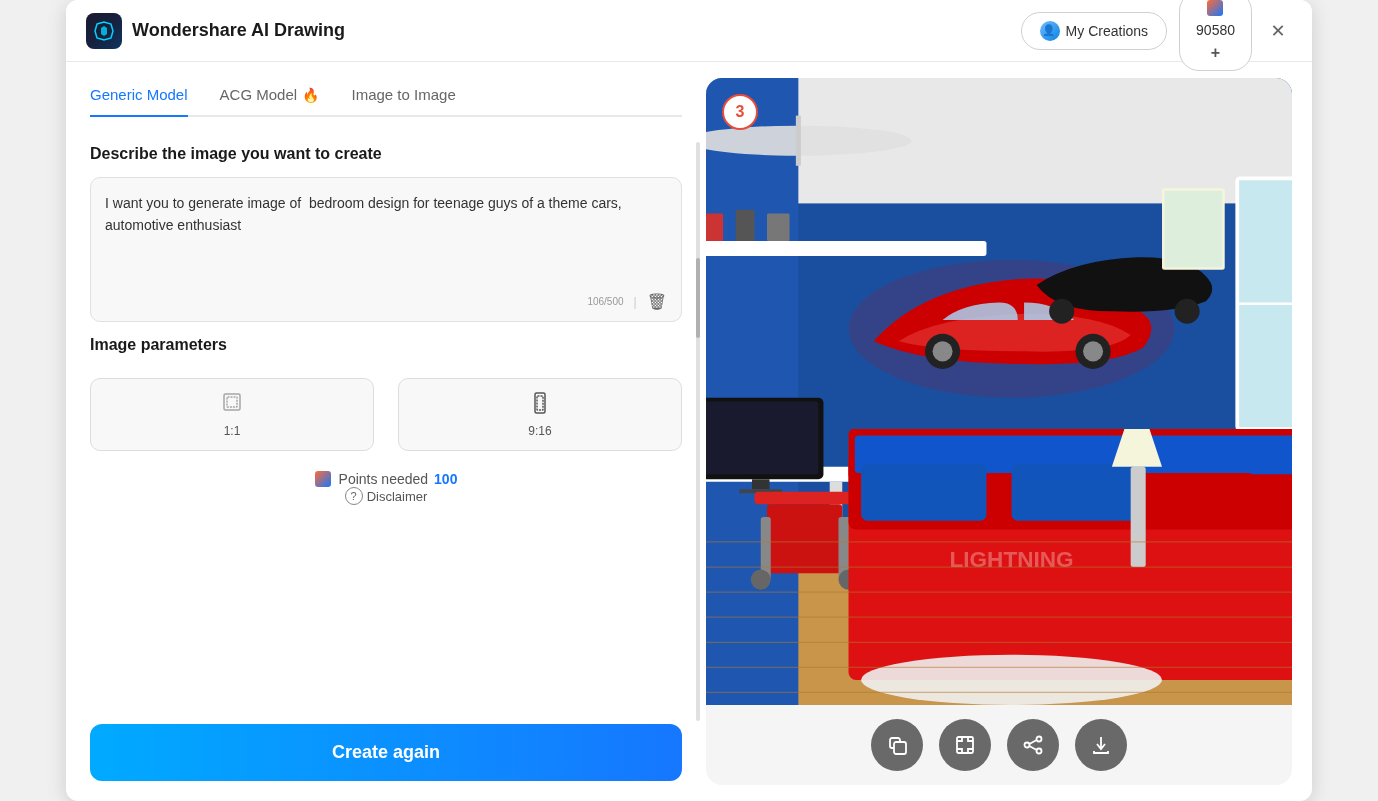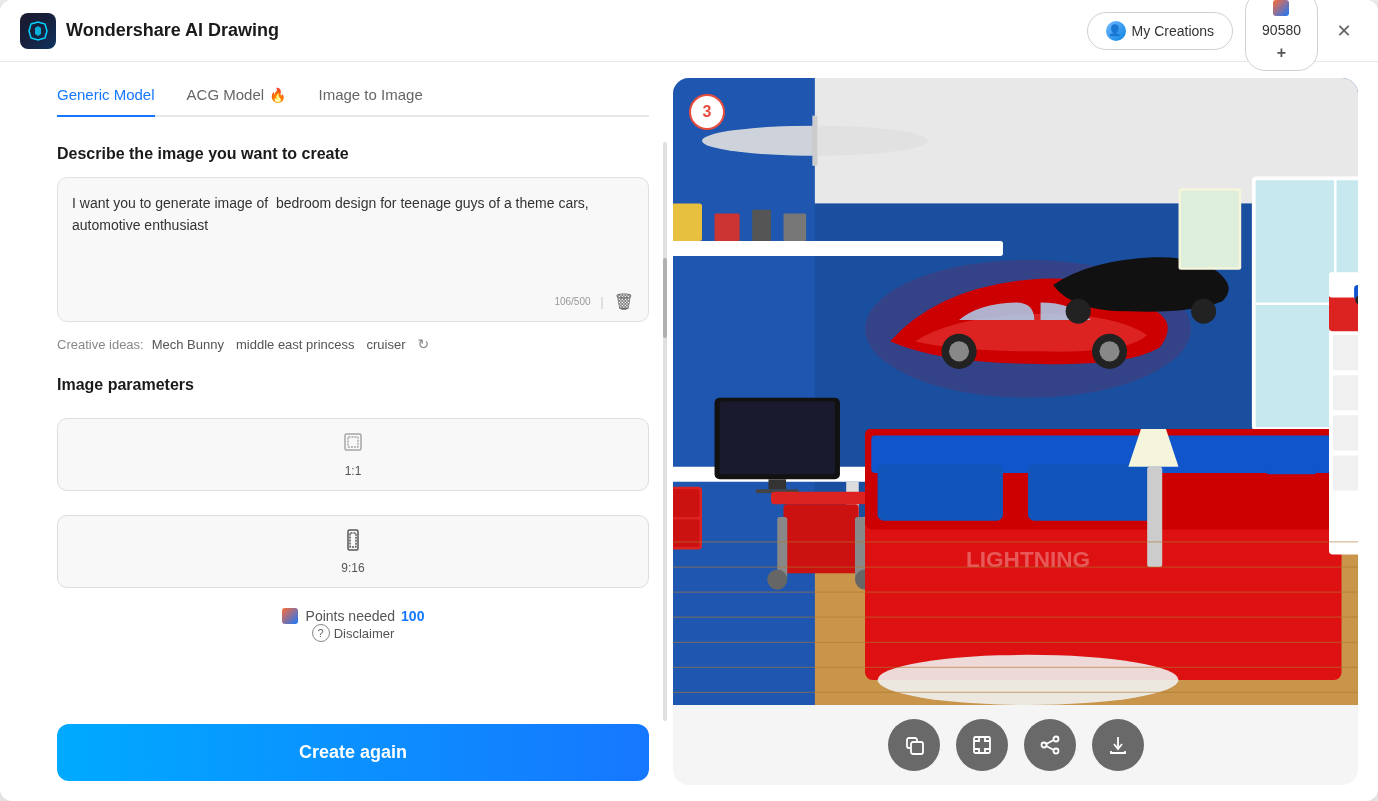--- a/index.html
+++ b/index.html
@@ -7,21 +7,21 @@
       font-family: -apple-system, BlinkMacSystemFont, 'Segoe UI', sans-serif;
       background: #f0f0f0;
       display: flex;
       justify-content: center;
       align-items: center;
       width: 1378px;
       height: 801px;
       overflow: hidden;
     }
     .app-window {
-      width: 1378px;
+      width: 1246px;
       height: 801px;
       background: #ffffff;
       border-radius: 12px;
       display: flex;
       flex-direction: column;
       overflow: hidden;
       box-shadow: 0 4px 20px rgba(0,0,0,0.15);
     }
     
     .title-bar {
@@ -92,21 +92,20 @@
       justify-content: center;
       cursor: pointer;
       color: #666;
       font-size: 18px;
     }
     
     .main-content {
       display: flex;
       flex: 1;
       overflow: hidden;
-      padding-left: 33px;
     }
     
     .left-panel {
       width: 640px;
       flex-shrink: 0;
       padding: 24px 24px 20px;
       display: flex;
       flex-direction: column;
       overflow: hidden;
       position: relative;
@@ -208,21 +207,20 @@
     .params-title {
       font-size: 16px;
       font-weight: 700;
       color: #1a1a1a;
       margin-bottom: 24px;
     }
     .ratio-grid {
       display: flex;
       gap: 24px;
       margin-bottom: 20px;
-      flex-direction: column;
     }
     .ratio-btn {
       flex: 1;
       padding: 12px 8px;
       border: 1.5px solid #ddd;
       border-radius: 10px;
       background: #f8f8f8;
       cursor: pointer;
       display: flex;
       flex-direction: column;
@@ -427,27 +425,20 @@
 
       <div class="textarea-container">
         <textarea class="prompt-textarea" value="I want you to generate image of  bedroom design for teenage guys of a theme cars, automotive enthusiast" style="">I want you to generate image of  bedroom design for teenage guys of a theme cars, automotive enthusiast</textarea>
         <div class="textarea-footer">
           <span class="char-count">106/500</span>
           <span class="divider-v">|</span>
           <span class="delete-icon">🗑</span>
         </div>
       </div>
 
-      <div class="creative-ideas">
-        <span class="creative-label">Creative ideas:</span>
-        <span class="idea-tag">Mech Bunny</span>
-        <span class="idea-tag">middle east princess</span>
-        <span class="idea-tag">cruiser</span>
-        <span class="refresh-icon">↻</span>
-      </div>
 
       <div class="params-title">Image parameters</div>
 
       <div class="ratio-grid">
         <div class="ratio-btn">
           <span style="font-size:20px; opacity:0.5;">
             <svg width="22" height="22" viewBox="0 0 22 22" fill="none" stroke="currentColor" stroke-width="1.5">
               <rect x="3" y="3" width="16" height="16" rx="1.5"></rect>
               <rect x="6" y="6" width="10" height="10" rx="0.5" stroke-dasharray="2 1"></rect>
             </svg>

